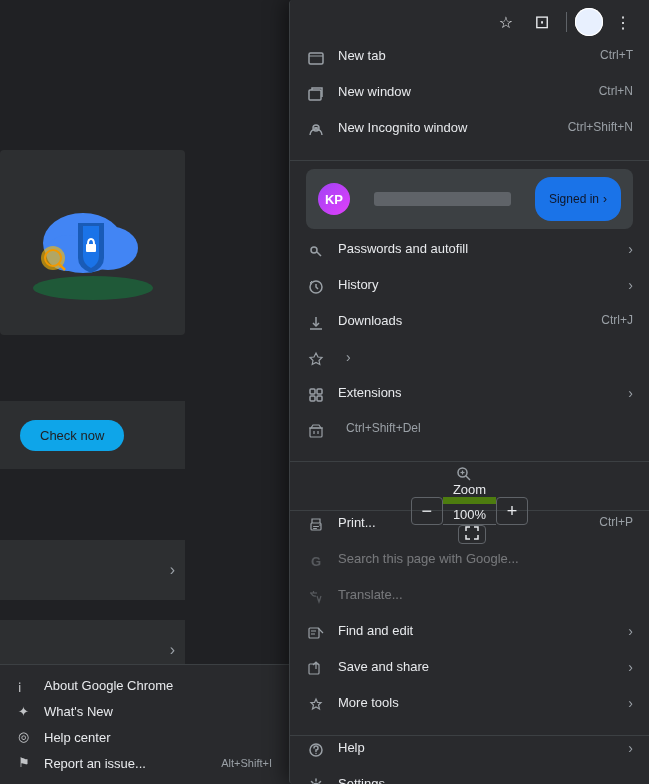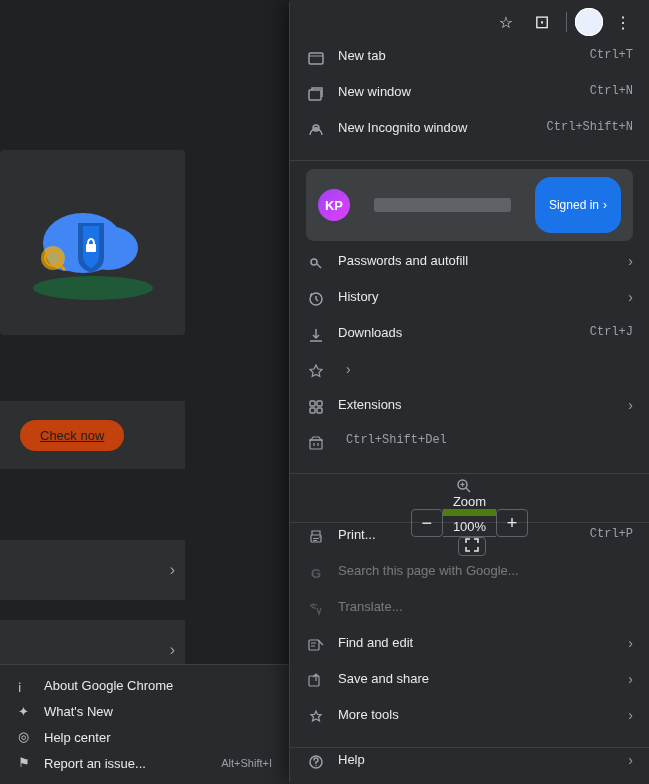--- a/index.html
+++ b/index.html
@@ -48,29 +48,28 @@
       left: 0; top: 401px;
       width: 185px;
       height: 68px;
       background: #2d2f31;
       display: flex;
       align-items: center;
       padding-left: 20px;
     }
 
     .check-now-btn {
-      background: #c2410c;
+      background: #0ea5e9;
       color: #202124;
       border: none;
       border-radius: 20px;
       padding: 8px 20px;
       font-size: 13px;
       font-weight: 500;
       cursor: pointer;
-      text-decoration: underline;
     }
 
     
     .arrow-area {
       position: absolute;
       left: 0;
       width: 185px;
       height: 60px;
       background: #2d2f31;
       display: flex;
@@ -200,21 +199,20 @@
     .menu-item-label {
       flex: 1;
       font-size: 13px;
       color: #e8eaed;
     }
 
     .menu-item-shortcut {
       color: #9aa0a6;
       font-size: 12px;
       margin-left: 8px;
-      font-family: Liberation Mono, monospace;
     }
 
     .menu-item-arrow {
       color: #9aa0a6;
       font-size: 14px;
       margin-left: 8px;
     }
 
     
     .profile-row {
@@ -245,24 +243,24 @@
     .profile-name-box {
       flex: 1;
       height: 14px;
       background: #5f6368;
       border-radius: 3px;
       width: 120px;
     }
 
     .signed-in-btn {
       background: #1a73e8;
-      color: #ffffff;
+      color: #0f172a;
       border: none;
       border-radius: 16px;
-      padding: 21px 14px;
+      padding: 15px 14px;
       font-size: 12px;
       cursor: pointer;
       white-space: nowrap;
       display: flex;
       align-items: center;
       gap: 4px;
     }
 
     
     .zoom-row {

